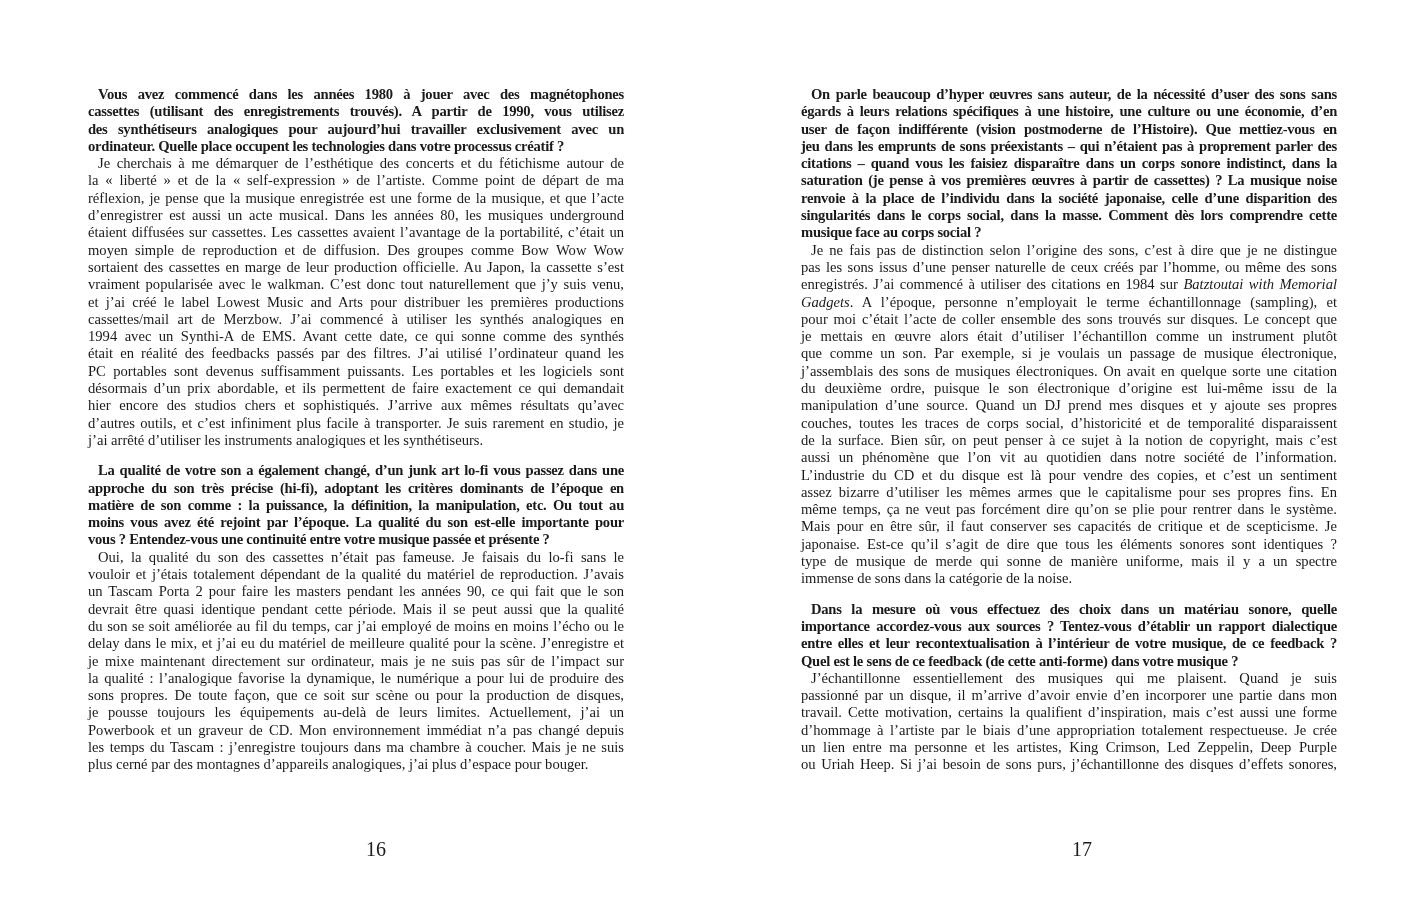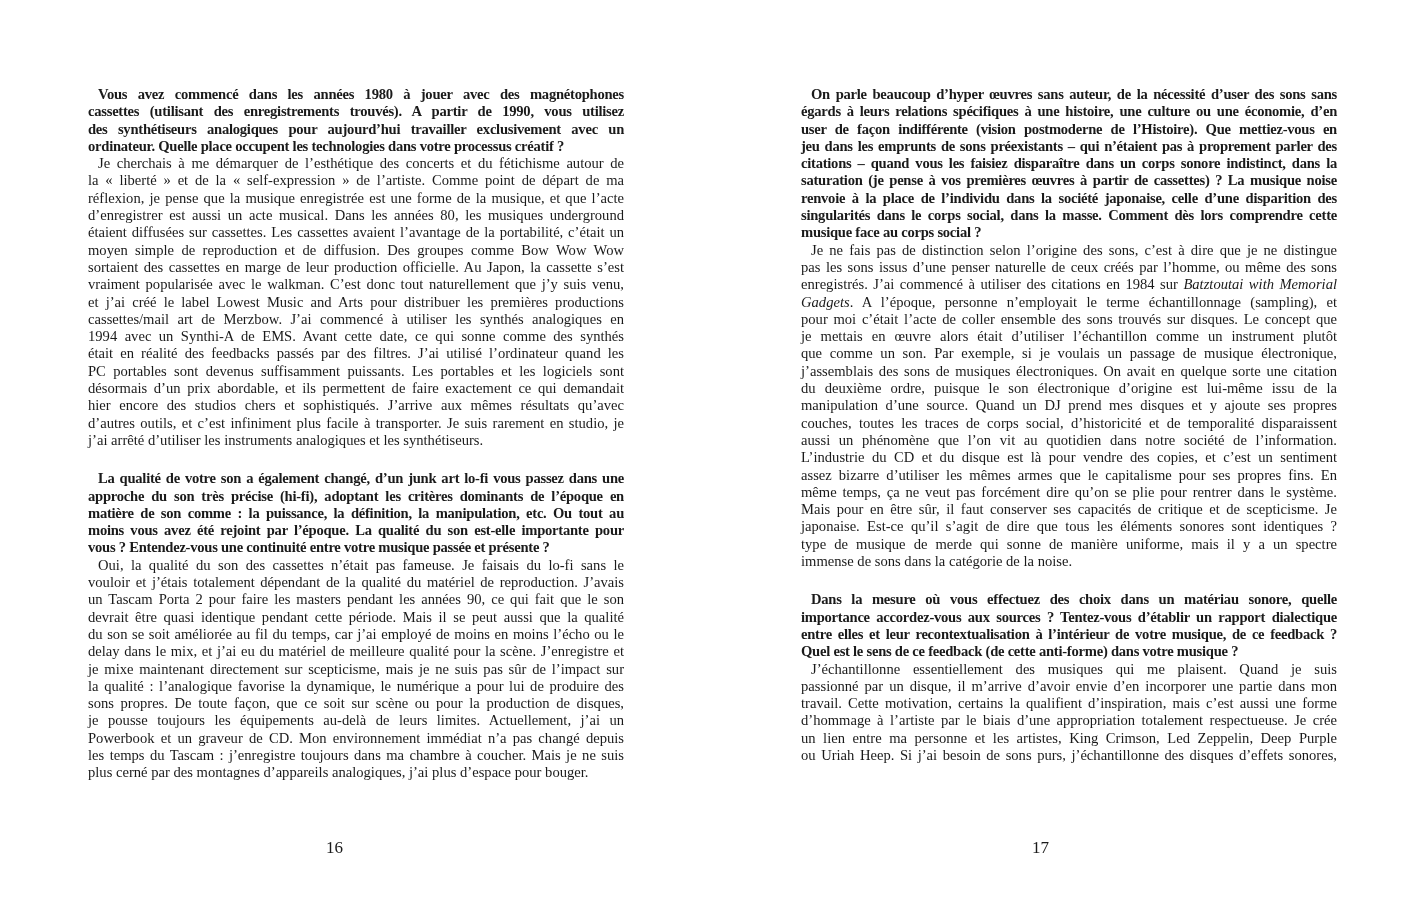--- a/index.html
+++ b/index.html
@@ -2,27 +2,27 @@
 <html><head>
 <meta charset="utf-8">
 <style>
   html, body { margin: 0; padding: 0; background: #ffffff; }
   body { width: 1424px; height: 912px; position: relative; overflow: hidden;
          font-family: "Liberation Serif", "DejaVu Serif", serif; color: #1a1a1a; }
   .page { position: absolute; top: 86px; width: 536px; }
   .page.left { left: 88px; font-family: Liberation Serif, serif; }
   .page.right { left: 801px; }
   .para { margin: 0; }
-  .para.gap { margin-top: 21px; }
+  .para.gap { margin-top: 13px; }
   .line { display: block; height: 17.3px; line-height: 17.3px; font-size: 14.6px;
           text-align: justify; text-align-last: justify; white-space: nowrap; overflow: visible; }
   .line.last { text-align-last: left; }
   .line.indent { padding-left: 10px; }
   .q .line { font-weight: bold; letter-spacing: -0.25px; }
-  .pagenum { position: absolute; top: 838px; font-size: 17px; width: 60px; text-align: left; }
+  .pagenum { position: absolute; top: 838px; font-size: 20px; width: 60px; text-align: right; }
   .pagenum.left { left: 326px; }
   .pagenum.right { left: 1032px; }
 </style>
 </head>
 <body>
 
 <div class="page left" id="left-page">
     <div class="para q">
       <span class="line indent">Vous avez commencé dans les années 1980 à jouer avec des magnétophones</span>
       <span class="line">cassettes (utilisant des enregistrements trouvés). A partir de 1990, vous utilisez</span>
@@ -55,21 +55,21 @@
       <span class="line">moins vous avez été rejoint par l’époque. La qualité du son est-elle importante pour</span>
       <span class="line last">vous ? Entendez-vous une continuité entre votre musique passée et présente ?</span>
     </div>
     <div class="para a">
       <span class="line indent">Oui, la qualité du son des cassettes n’était pas fameuse. Je faisais du lo-fi sans le</span>
       <span class="line">vouloir et j’étais totalement dépendant de la qualité du matériel de reproduction. J’avais</span>
       <span class="line">un Tascam Porta 2 pour faire les masters pendant les années 90, ce qui fait que le son</span>
       <span class="line">devrait être quasi identique pendant cette période. Mais il se peut aussi que la qualité</span>
       <span class="line">du son se soit améliorée au fil du temps, car j’ai employé de moins en moins l’écho ou le</span>
       <span class="line">delay dans le mix, et j’ai eu du matériel de meilleure qualité pour la scène. J’enregistre et</span>
-      <span class="line">je mixe maintenant directement sur scepticisme, mais je ne suis pas sûr de l’impact sur</span>
+      <span class="line">je mixe maintenant directement sur ordinateur, mais je ne suis pas sûr de l’impact sur</span>
       <span class="line">la qualité : l’analogique favorise la dynamique, le numérique a pour lui de produire des</span>
       <span class="line">sons propres. De toute façon, que ce soit sur scène ou pour la production de disques,</span>
       <span class="line">je pousse toujours les équipements au-delà de leurs limites. Actuellement, j’ai un</span>
       <span class="line">Powerbook et un graveur de CD. Mon environnement immédiat n’a pas changé depuis</span>
       <span class="line">les temps du Tascam : j’enregistre toujours dans ma chambre à coucher. Mais je ne suis</span>
       <span class="line last">plus cerné par des montagnes d’appareils analogiques, j’ai plus d’espace pour bouger.</span>
     </div>
   </div>
 <div class="pagenum left">16</div>
 
@@ -90,20 +90,21 @@
       <span class="line">pas les sons issus d’une penser naturelle de ceux créés par l’homme, ou même des sons</span>
       <span class="line">enregistrés. J’ai commencé à utiliser des citations en 1984 sur <i>Batztoutai with Memorial</i></span>
       <span class="line"><i>Gadgets</i>. A l’époque, personne n’employait le terme échantillonnage (sampling), et</span>
       <span class="line">pour moi c’était l’acte de coller ensemble des sons trouvés sur disques. Le concept que</span>
       <span class="line">je mettais en œuvre alors était d’utiliser l’échantillon comme un instrument plutôt</span>
       <span class="line">que comme un son. Par exemple, si je voulais un passage de musique électronique,</span>
       <span class="line">j’assemblais des sons de musiques électroniques. On avait en quelque sorte une citation</span>
       <span class="line">du deuxième ordre, puisque le son électronique d’origine est lui-même issu de la</span>
       <span class="line">manipulation d’une source. Quand un DJ prend mes disques et y ajoute ses propres</span>
       <span class="line">couches, toutes les traces de corps social, d’historicité et de temporalité disparaissent</span>
+      <span class="line">de la surface. Bien sûr, on peut penser à ce sujet à la notion de copyright, mais c’est</span>
       <span class="line">aussi un phénomène que l’on vit au quotidien dans notre société de l’information.</span>
       <span class="line">L’industrie du CD et du disque est là pour vendre des copies, et c’est un sentiment</span>
       <span class="line">assez bizarre d’utiliser les mêmes armes que le capitalisme pour ses propres fins. En</span>
       <span class="line">même temps, ça ne veut pas forcément dire qu’on se plie pour rentrer dans le système.</span>
       <span class="line">Mais pour en être sûr, il faut conserver ses capacités de critique et de scepticisme. Je</span>
       <span class="line">japonaise. Est-ce qu’il s’agit de dire que tous les éléments sonores sont identiques ?</span>
       <span class="line">type de musique de merde qui sonne de manière uniforme, mais il y a un spectre</span>
       <span class="line last">immense de sons dans la catégorie de la noise.</span>
     </div>
     <div class="para q gap">

